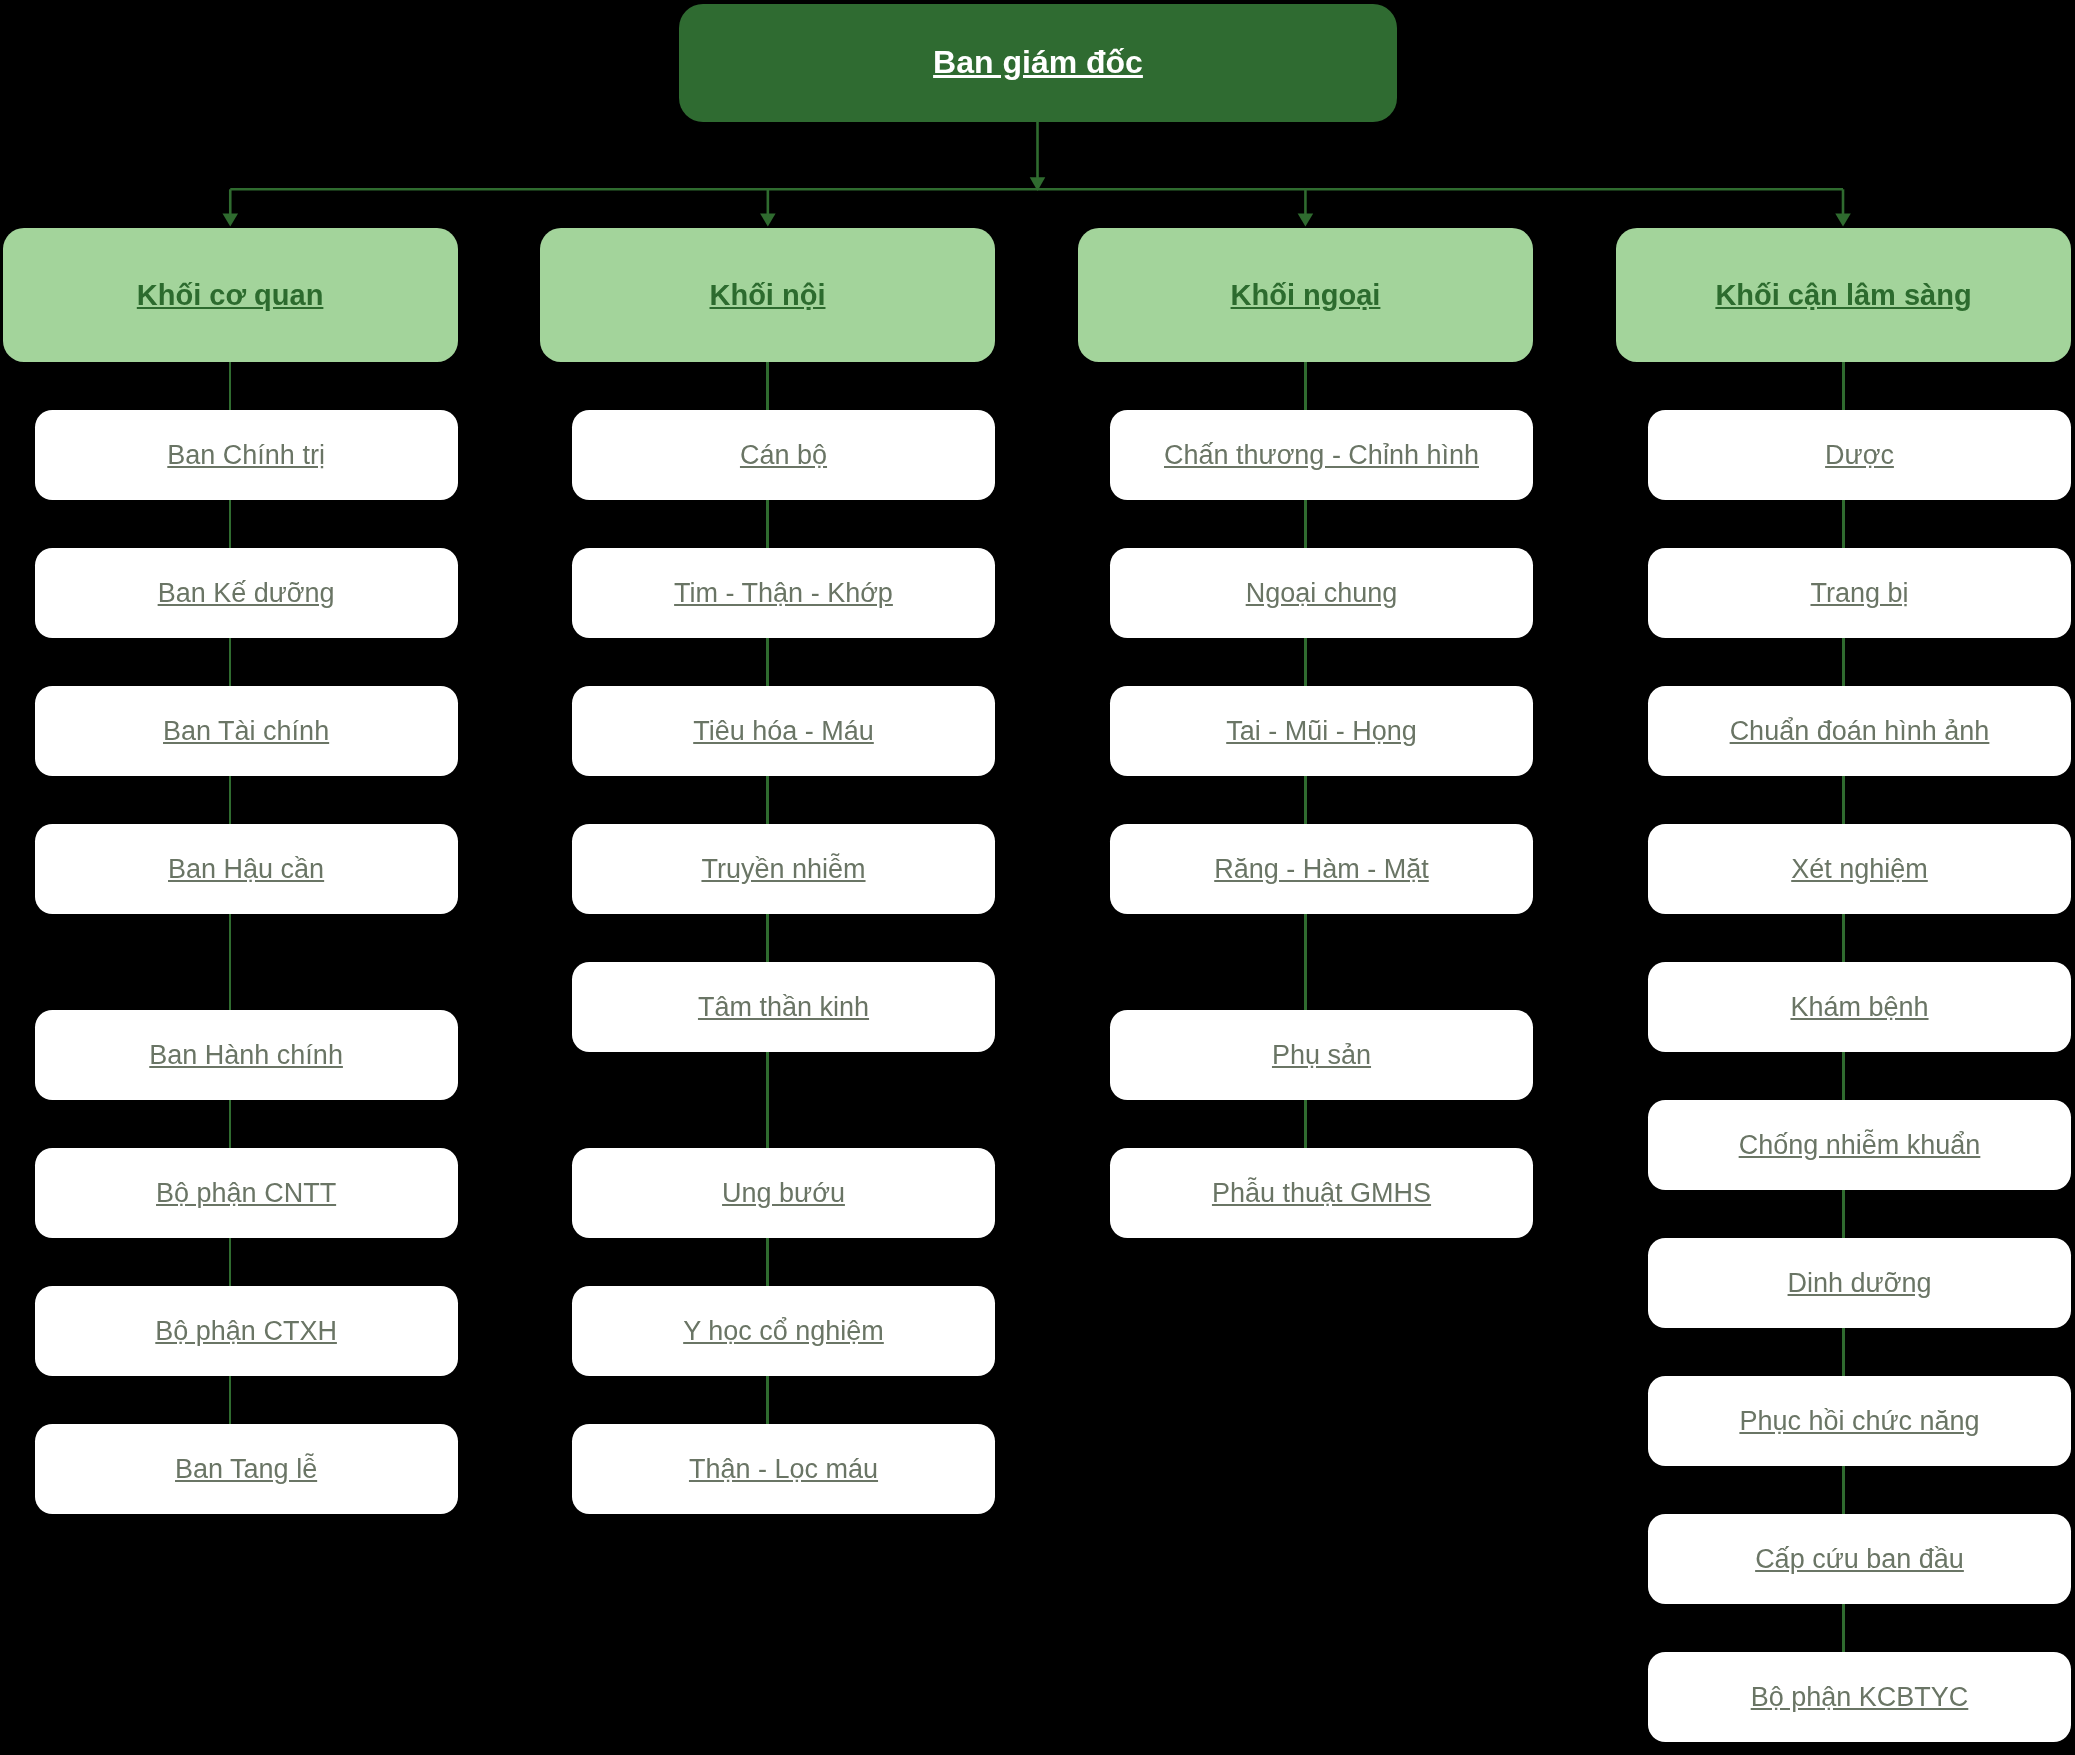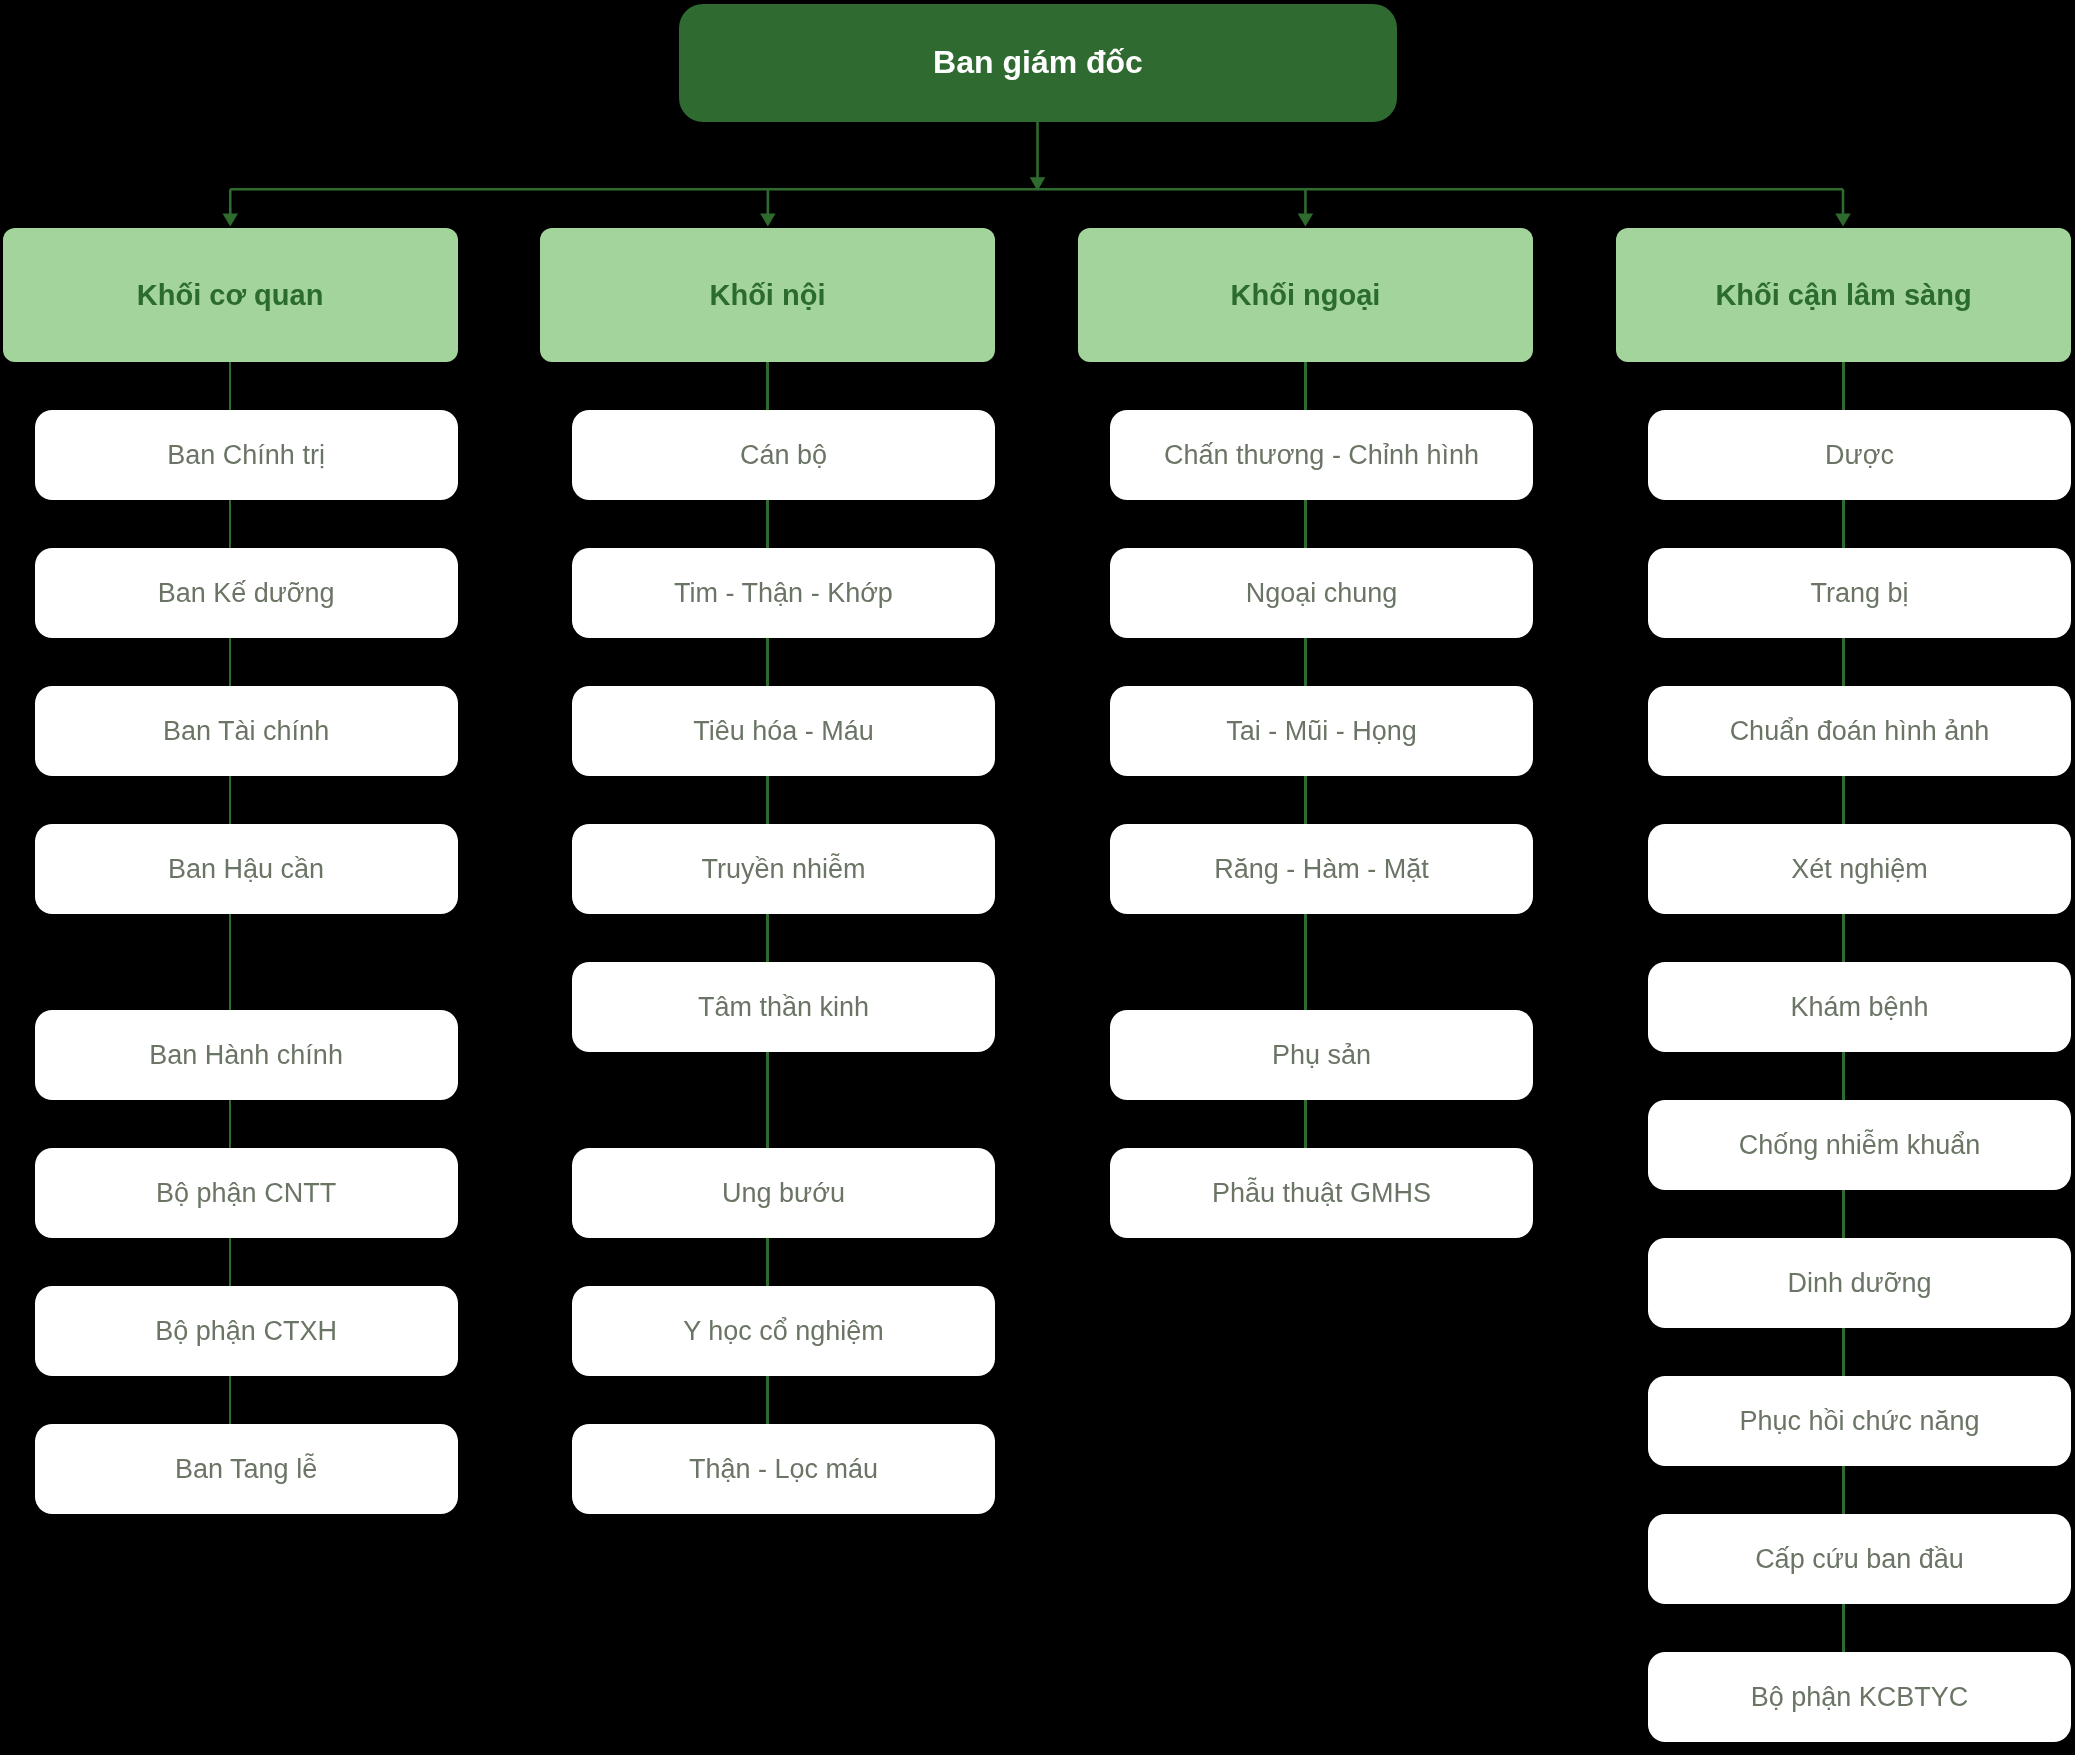--- a/index.html
+++ b/index.html
@@ -4,32 +4,32 @@
 <style>
   :root{
     --bg:#000000; --root-box:#2f6b31; --root-text:#ffffff;
     --header-box:#a3d49b; --header-text:#2c6b2e;
     --item-box:#ffffff; --item-text:#6a7565; --line:#2f6b2f;
   }
   *{box-sizing:border-box;margin:0;padding:0;}
   html,body{background:var(--bg);}
   body{font-family:"Liberation Sans","DejaVu Sans",sans-serif;}
   .canvas{position:relative;width:2075px;height:1755px;background:var(--bg);overflow:hidden;}
-  .box{display:flex;align-items:center;justify-content:center;text-align:right;line-height:1.2;}
+  .box{display:flex;align-items:center;justify-content:center;text-align:right;line-height:1.2;text-decoration:underline;}
   .root-box{
     position:absolute;left:679px;top:3.5px;width:718px;height:118px;
     background:var(--root-box);color:var(--root-text);
     border-radius:24px;font-size:32px;font-weight:700;
   }
   .wires{position:absolute;left:0;top:0;color:var(--line);pointer-events:none;}
   .col{position:absolute;top:228px;width:455px;display:flex;flex-direction:column;align-items:stretch;}
   .col-1{left:2.6px;} .col-2{left:540px;} .col-3{left:1078px;} .col-4{left:1616px;}
   .header-box{
     height:134px;background:var(--header-box);color:var(--header-text);
-    border-radius:12px;font-size:29px;font-weight:700;
+    border-radius:21px;font-size:29px;font-weight:700;
   }
   .item-box{
     height:90px;background:var(--item-box);color:var(--item-text);
     border-radius:17.3px;font-size:27px;font-weight:400;margin-left:32px;
   }
   .wire{width:2.6px;height:48px;background:var(--line);align-self:center;}
 </style>
 </head>
 <body>
 

